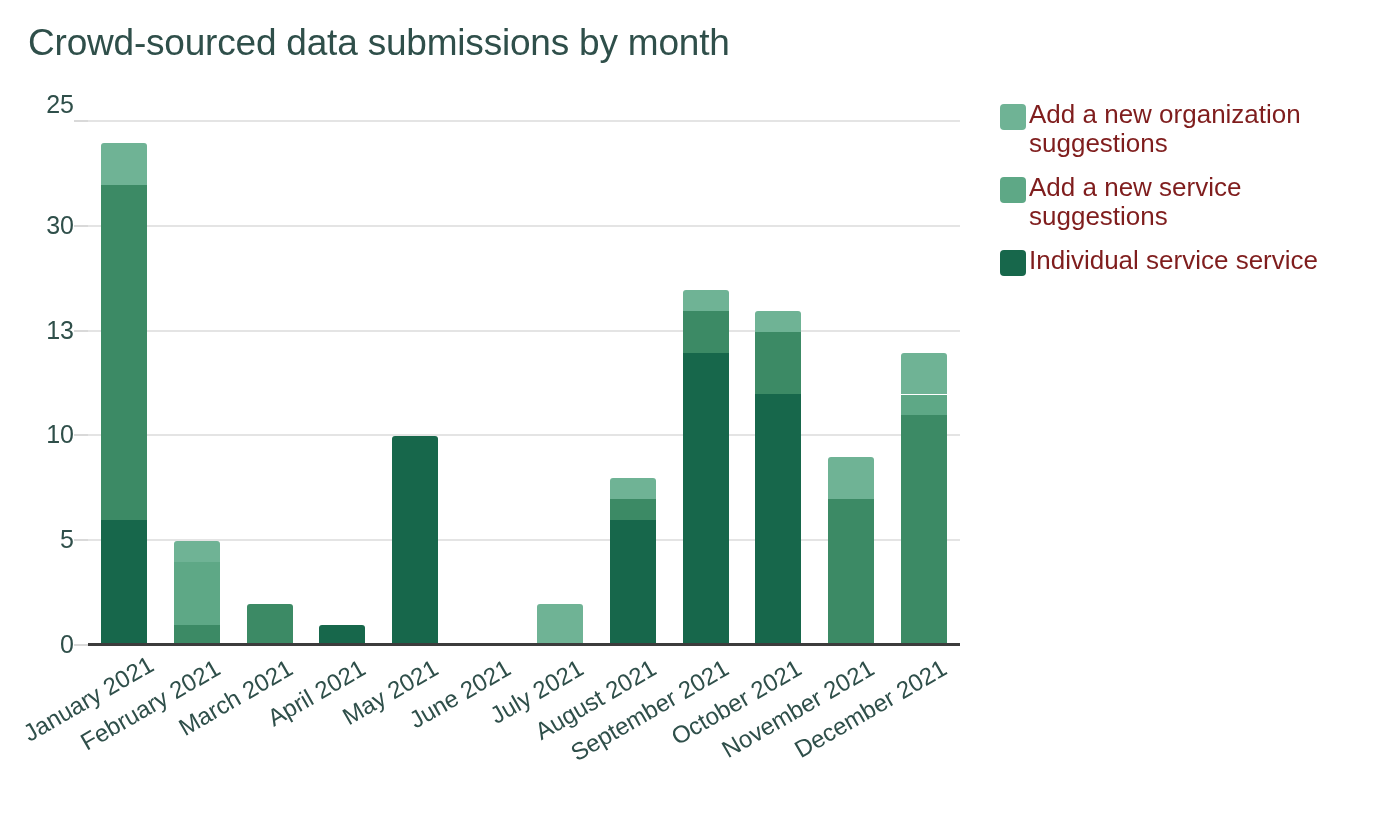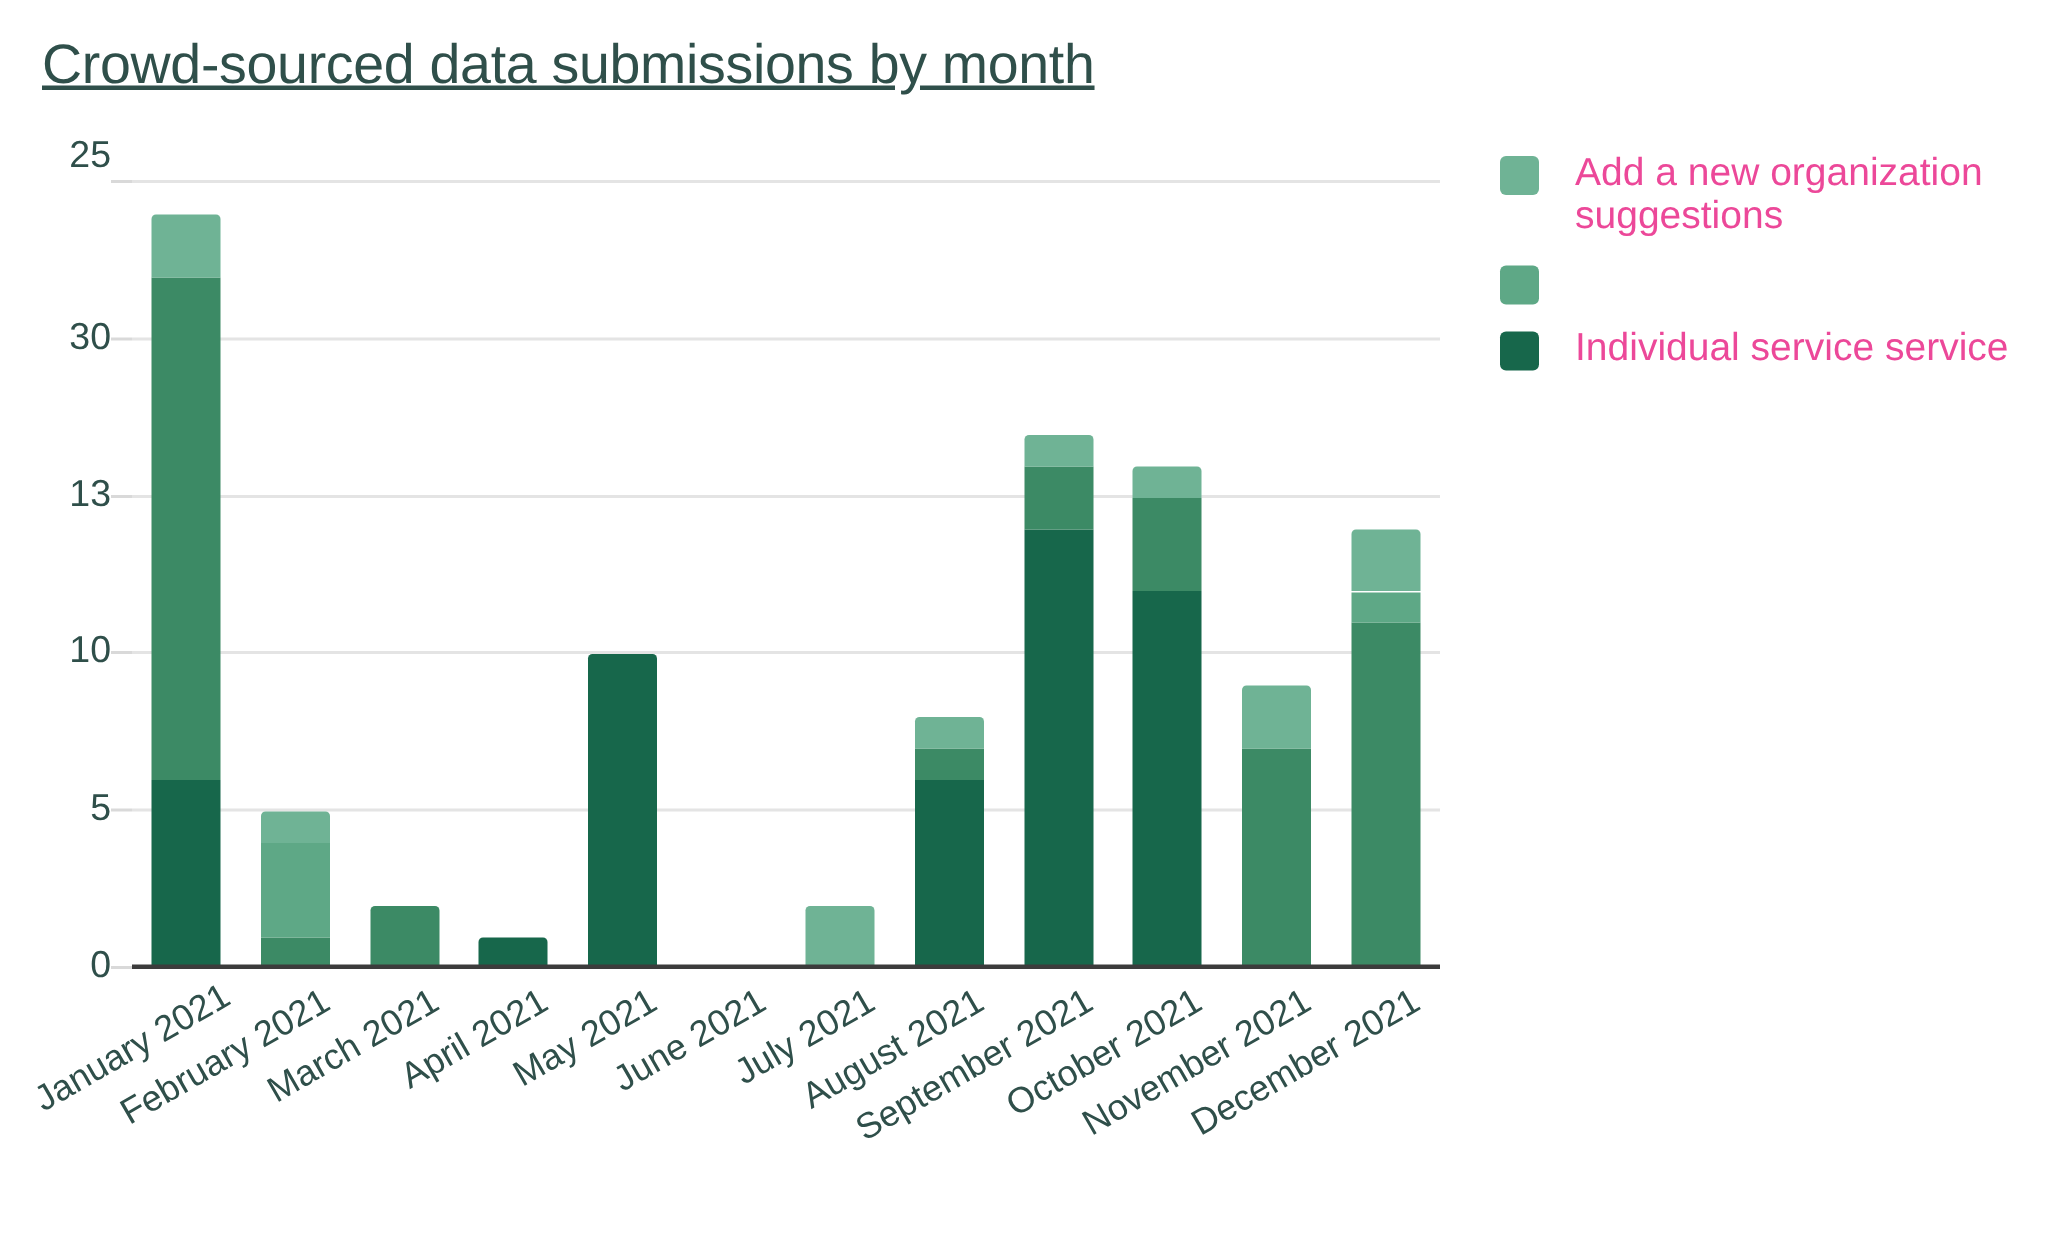--- a/index.html
+++ b/index.html
@@ -20,21 +20,20 @@
   
   #chart-title {
     position: absolute;
     left: 28px;
     top: 22px;
     font-size: 37px;
     font-weight: 400;
     color: #2f4f4a;
     letter-spacing: -0.2px;
     white-space: nowrap;
-    text-decoration: underline;
   }
 
   
   #plot-area {
     position: absolute;
     left: 88px;
     top: 118px;
     width: 872px;
     height: 527px;
   }
@@ -115,24 +114,24 @@
     margin-bottom: 14px;
   }
   .legend-swatch {
     width: 26px;
     height: 26px;
     border-radius: 4px;
     flex: 0 0 auto;
     margin-top: 4px;
   }
   .legend-label {
-    margin-left: 24px;
+    margin-left: 3px;
     font-size: 26px;
     line-height: 1.13;
-    color: #ec4899;
+    color: #7f1d1d;
     max-width: 300px;
   }
 </style>
 </head>
 <body>
 
 <div id="root">
 
   <div id="chart-title">Crowd-sourced data submissions by month</div>
 
@@ -222,20 +221,21 @@
       <div class="xtick-label" style="left: 0px; width: 937.667px;">December 2021</div>
     </div>
 
   <div id="legend">
       <div class="legend-item">
         <div class="legend-swatch" style="background: rgb(111, 179, 149);"></div>
         <div class="legend-label">Add a new organization suggestions</div>
       </div>
       <div class="legend-item">
         <div class="legend-swatch" style="background: rgb(94, 168, 134);"></div>
+        <div class="legend-label">Add a new service suggestions</div>
       </div>
       <div class="legend-item">
         <div class="legend-swatch" style="background: rgb(23, 103, 75);"></div>
         <div class="legend-label">Individual service service</div>
       </div>
     </div>
 
 </div>
 
 </body></html>

